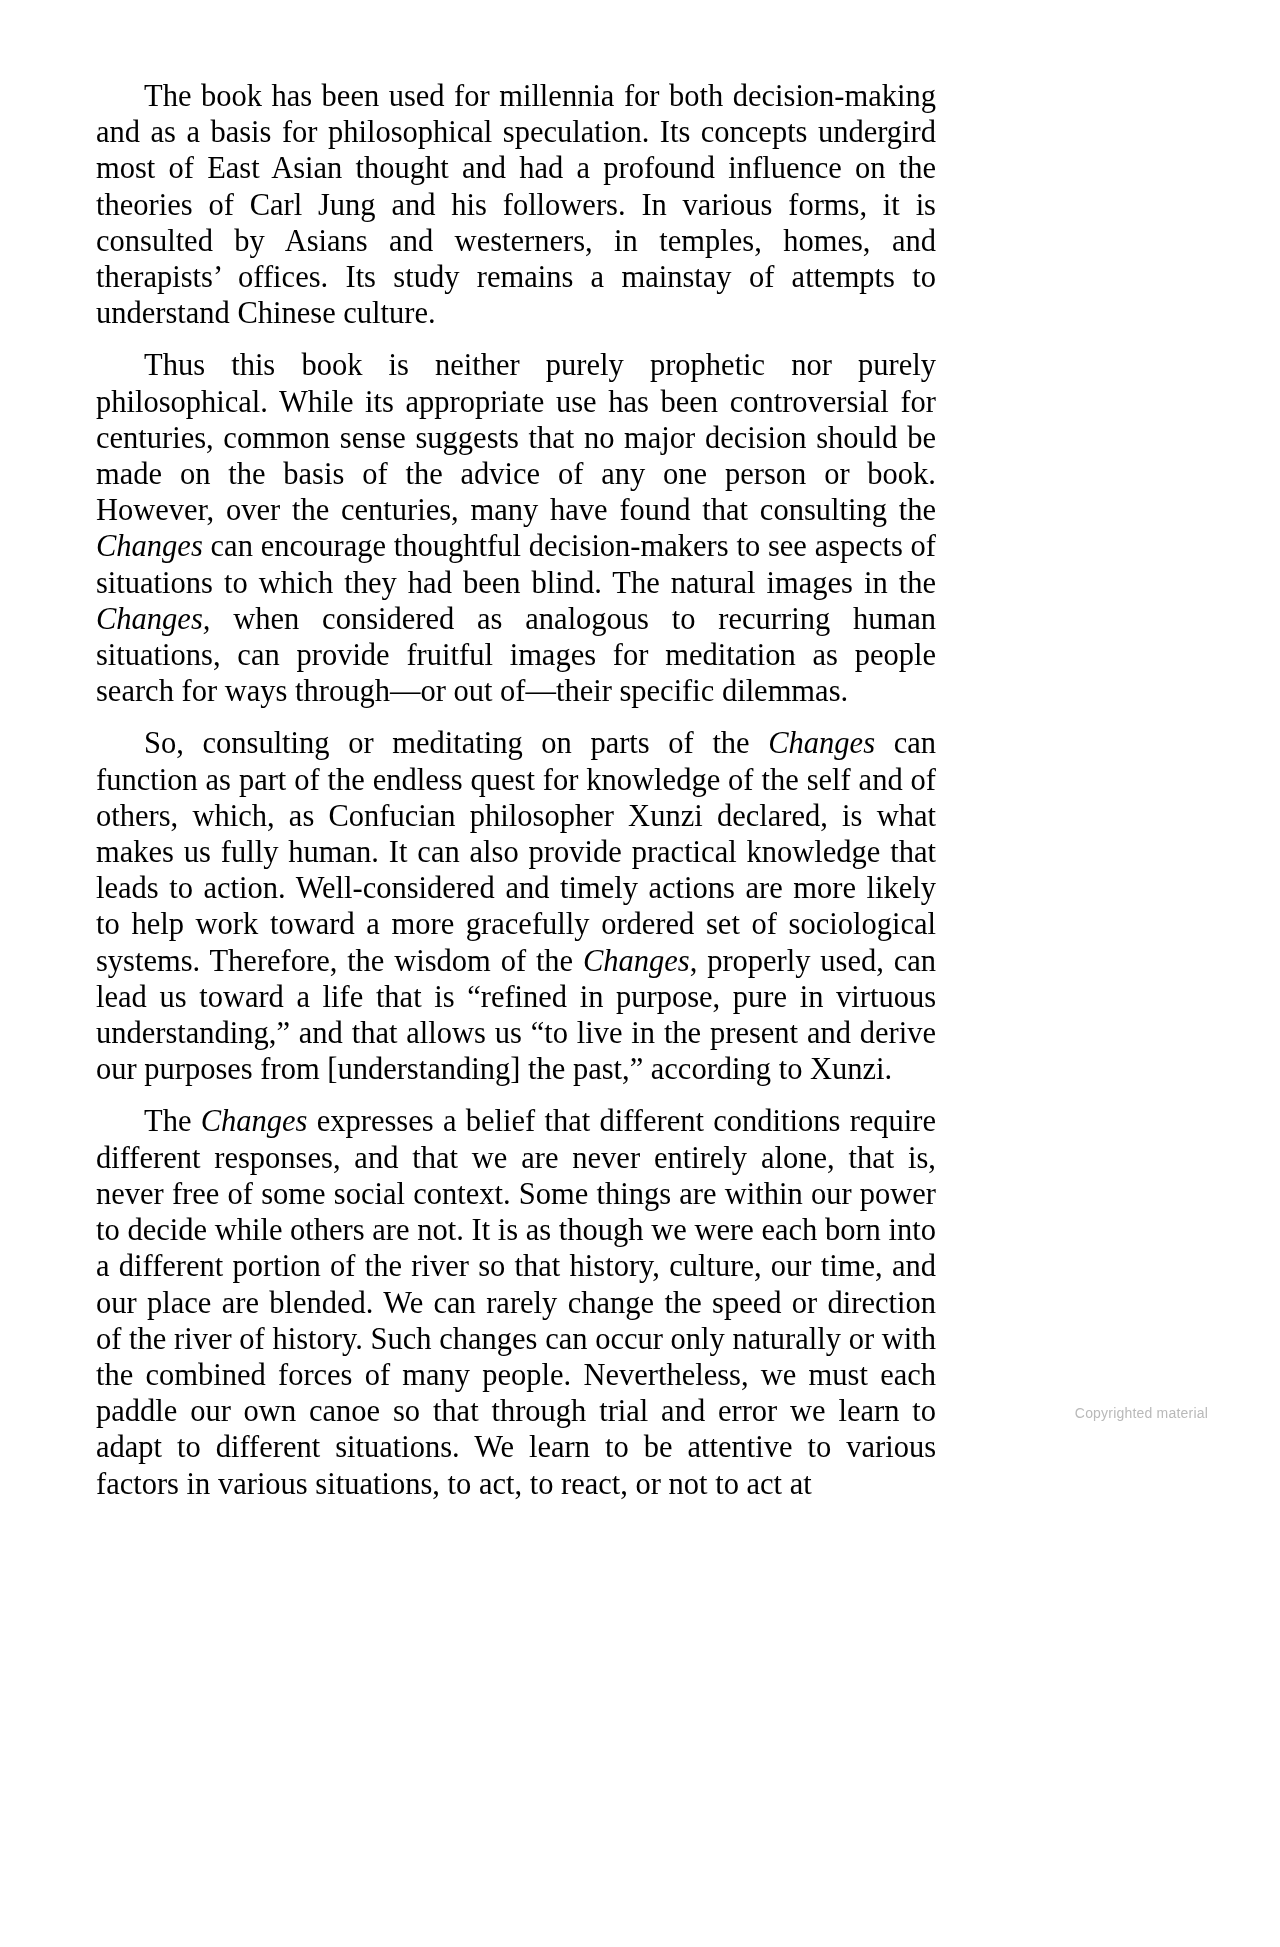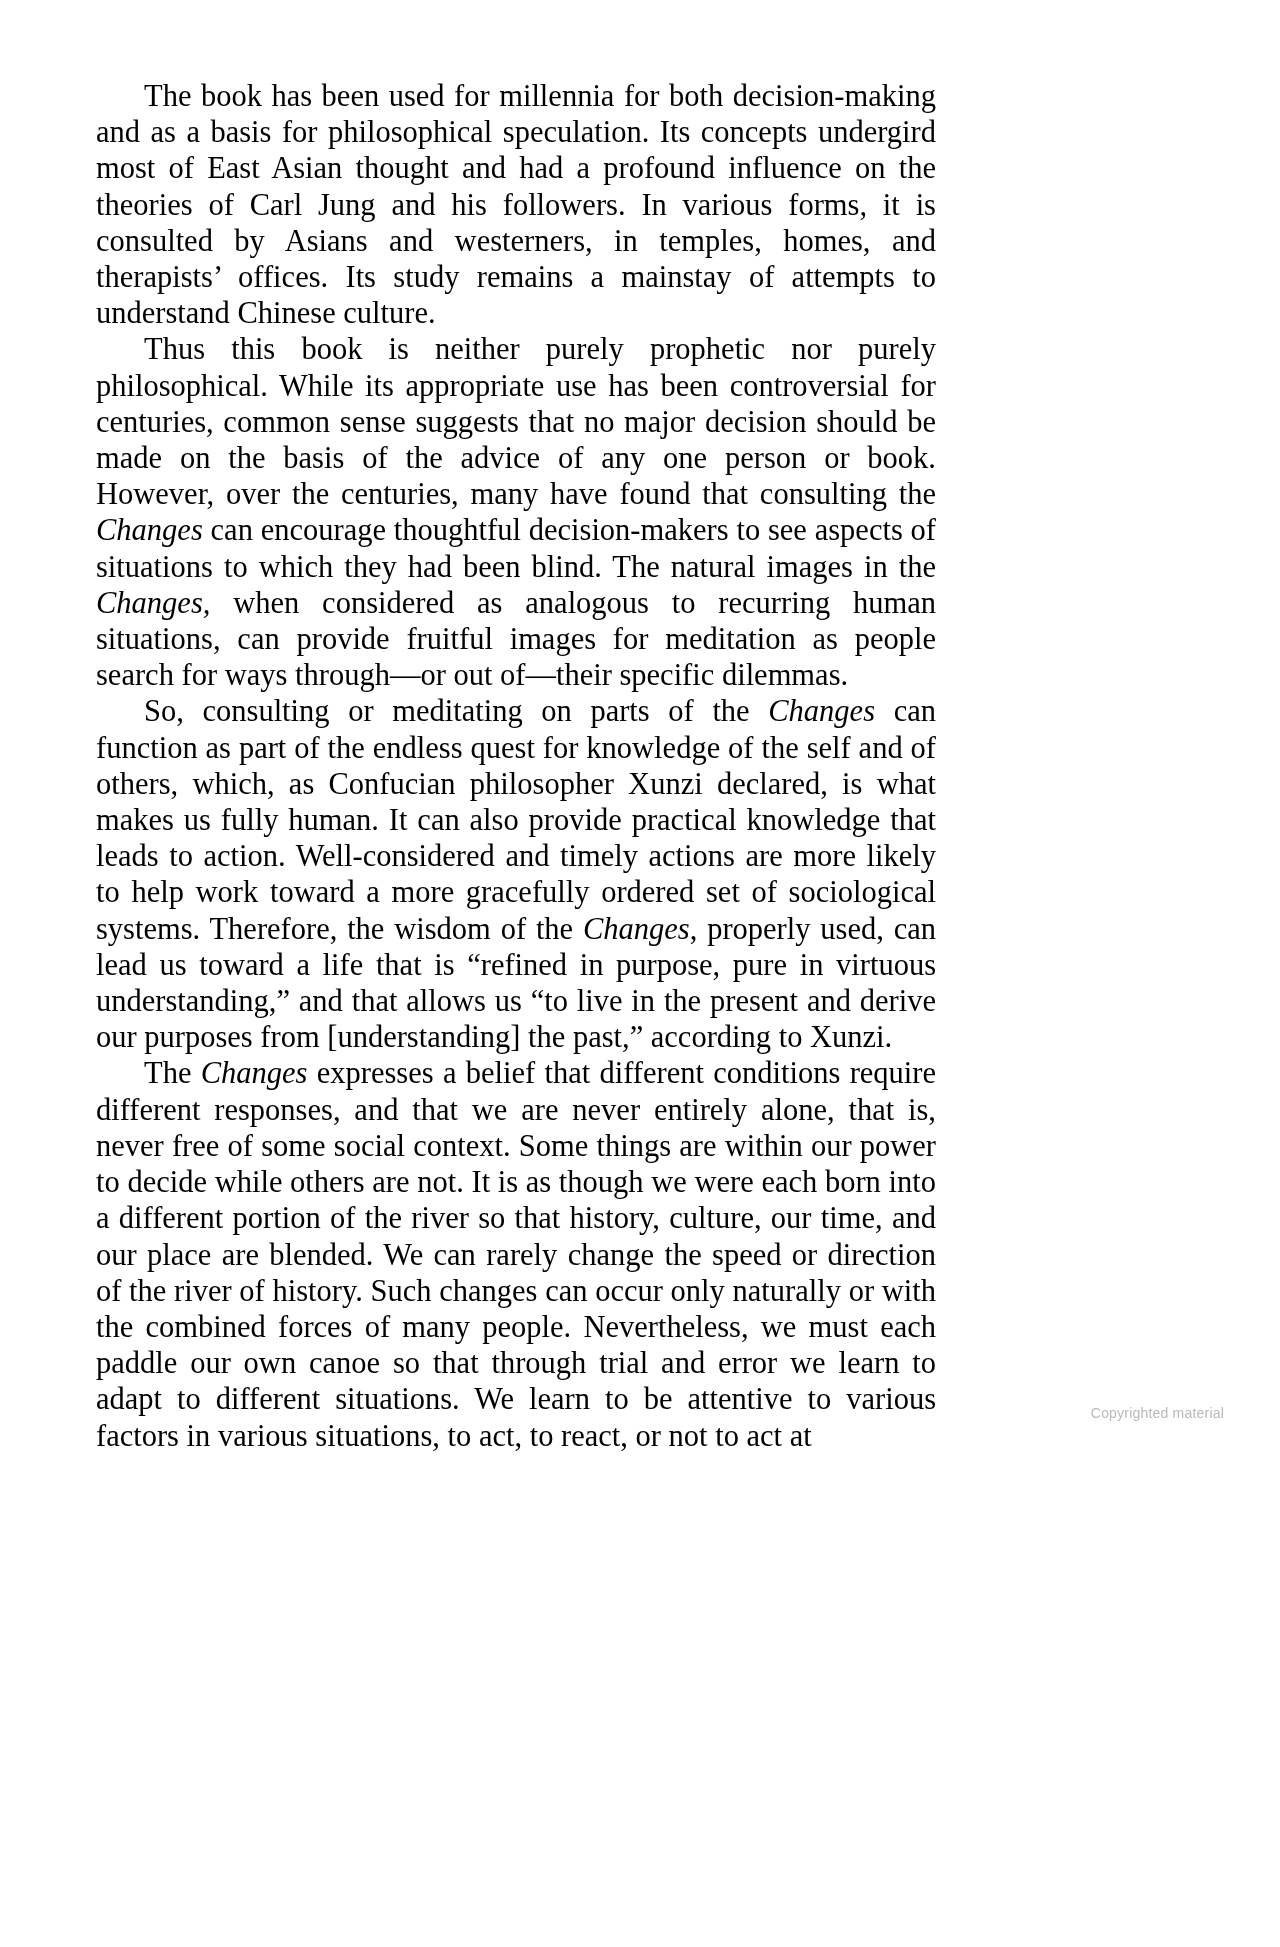--- a/index.html
+++ b/index.html
@@ -37,32 +37,32 @@
     line-height: 36.2px;
     text-indent: 48px;
     font-family: "Liberation Serif", "DejaVu Serif", serif;
     font-stretch: condensed;
     transform-origin: left top;
     letter-spacing: 0px;
     word-spacing: 0px;
     -webkit-font-smoothing: antialiased;
   }
   p.para + p.para {
-    margin-top: 0px;
+    margin-top: 16px;
   }
   p.para i, p.para em {
     font-style: italic;
   }
   
   p.para {
     text-align-last: left;
   }
   .copyright {
     position: absolute;
-    right: 56px;
+    right: 72px;
     bottom: 22px;
     font-family: "Liberation Sans", "DejaVu Sans", sans-serif;
     font-size: 14px;
     color: #b9b9b9;
     letter-spacing: 0.2px;
     white-space: nowrap;
   }
 </style>
 </head>
 <body>

